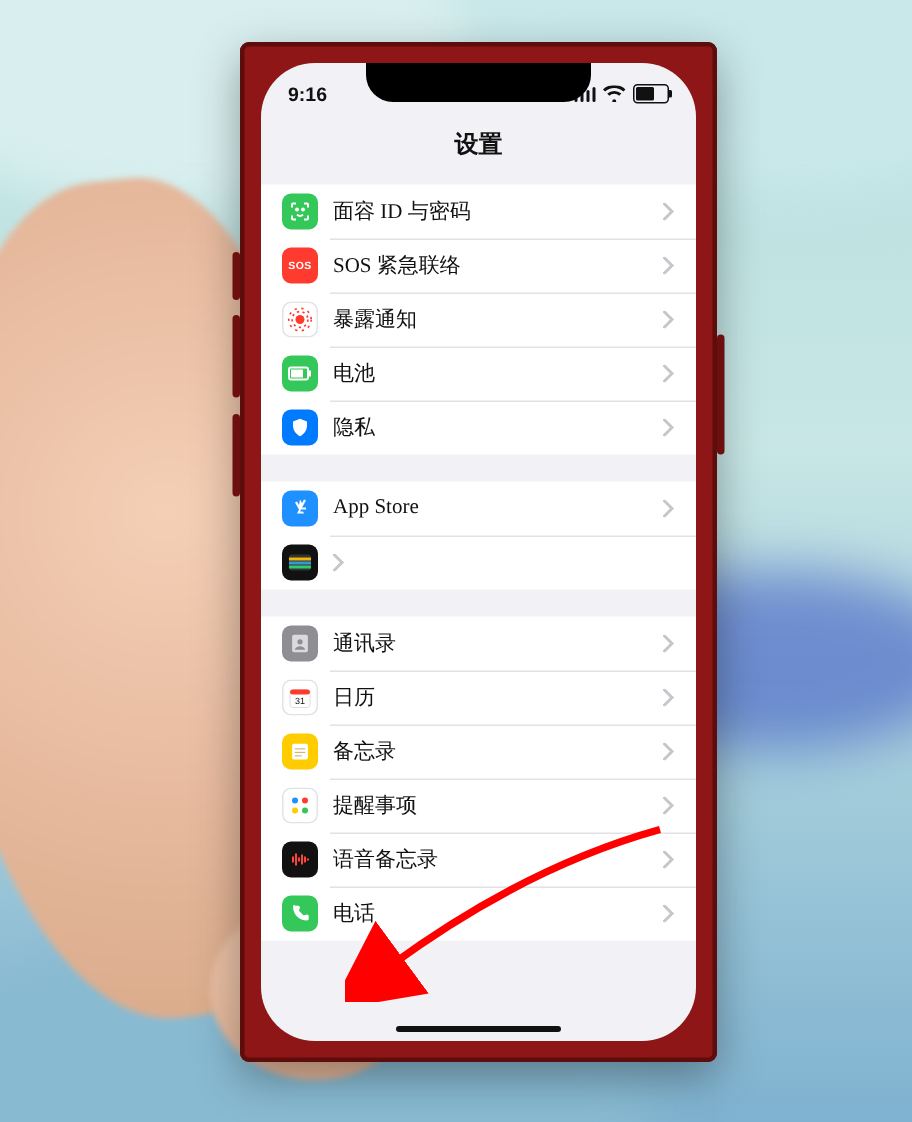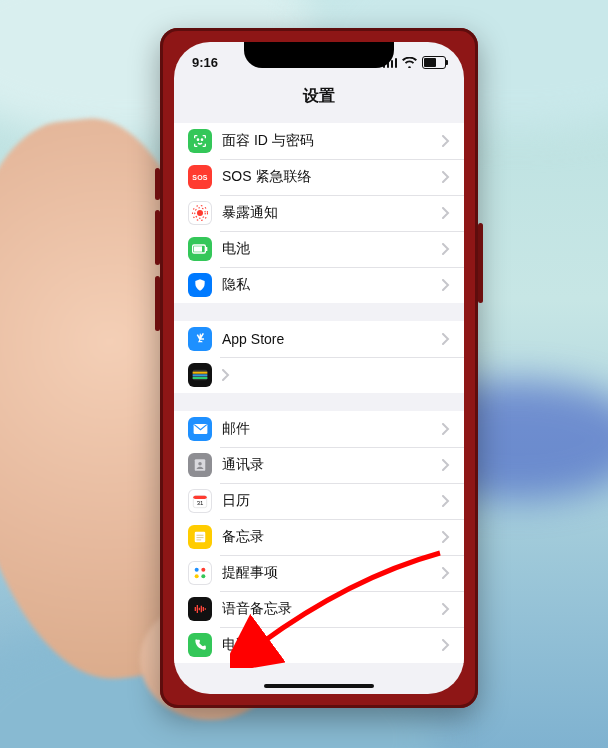--- a/index.html
+++ b/index.html
@@ -30,21 +30,21 @@
     border-radius:50%;
     filter:blur(2px);
   }
 
   
   .phone{
     position:absolute;
     left:160px;top:28px;
     width:318px;height:680px;
     background:#8e1616;
-    border-radius:18px;
+    border-radius:6px;
     box-shadow:0 10px 30px rgba(0,0,0,.35), inset 0 0 0 3px #5e0d0d;
   }
   .phone .side-btn{position:absolute;background:#6d0f0f;border-radius:3px;}
   .phone .side-btn.vol1{left:-5px;top:140px;width:5px;height:32px;}
   .phone .side-btn.vol2{left:-5px;top:182px;width:5px;height:55px;}
   .phone .side-btn.vol3{left:-5px;top:248px;width:5px;height:55px;}
   .phone .side-btn.pwr{right:-5px;top:195px;width:5px;height:80px;}
 
   .screen{
     position:absolute;left:14px;right:14px;top:14px;bottom:14px;
@@ -94,21 +94,21 @@
     padding:0 14px;position:relative;
   }
   .row + .row::before{
     content:"";position:absolute;left:46px;right:0;top:0;height:1px;background:#e2e2e6;
   }
   .icon{
     width:24px;height:24px;border-radius:6px;flex:0 0 24px;
     margin-right:10px;display:flex;align-items:center;justify-content:center;
     color:#fff;font-size:13px;
   }
-  .label{flex:1;font-size:14px;color:#111;}
+  .label{flex:1;font-size:14px;color:#111;font-family:Liberation Serif, serif;}
   .chev{color:#c6c6cb;}
   .chev svg{display:block;}
 
   
   .arrow{
     position:absolute;z-index:50;
     pointer-events:none;
   }
 
   
@@ -255,34 +255,20 @@
               </svg>
             </span>
             <span class="chev">
               <svg width="8" height="12" viewBox="0 0 8 12">
                 <path d="M1 1l5 5-5 5" stroke="#c6c6cb" stroke-width="2" fill="none" stroke-linecap="round"></path>
               </svg>
             </span>
           </div>
         </div>
         <div class="group">
-          <div class="row">
-            <span class="icon" style="background: rgb(30, 144, 255);">
-              <svg width="15" height="12" viewBox="0 0 24 18" fill="#fff">
-                <rect x="1" y="1" width="22" height="16" rx="2" fill="#fff"></rect>
-                <path d="M2 2l10 8 10-8" stroke="#1e90ff" stroke-width="2" fill="none"></path>
-              </svg>
-            </span>
-            <span class="label">邮件</span>
-            <span class="chev">
-              <svg width="8" height="12" viewBox="0 0 8 12">
-                <path d="M1 1l5 5-5 5" stroke="#c6c6cb" stroke-width="2" fill="none" stroke-linecap="round"></path>
-              </svg>
-            </span>
-          </div>
           <div class="row">
             <span class="icon" style="background: rgb(142, 142, 147);">
               <svg width="14" height="14" viewBox="0 0 24 24">
                 <rect x="3" y="2" width="18" height="20" rx="2" fill="#d9d9de"></rect>
                 <circle cx="12" cy="10" r="3" fill="#8e8e93"></circle>
                 <path d="M6 19c1-3 4-4 6-4s5 1 6 4" fill="#8e8e93"></path>
               </svg>
             </span>
             <span class="label">通讯录</span>
             <span class="chev">

